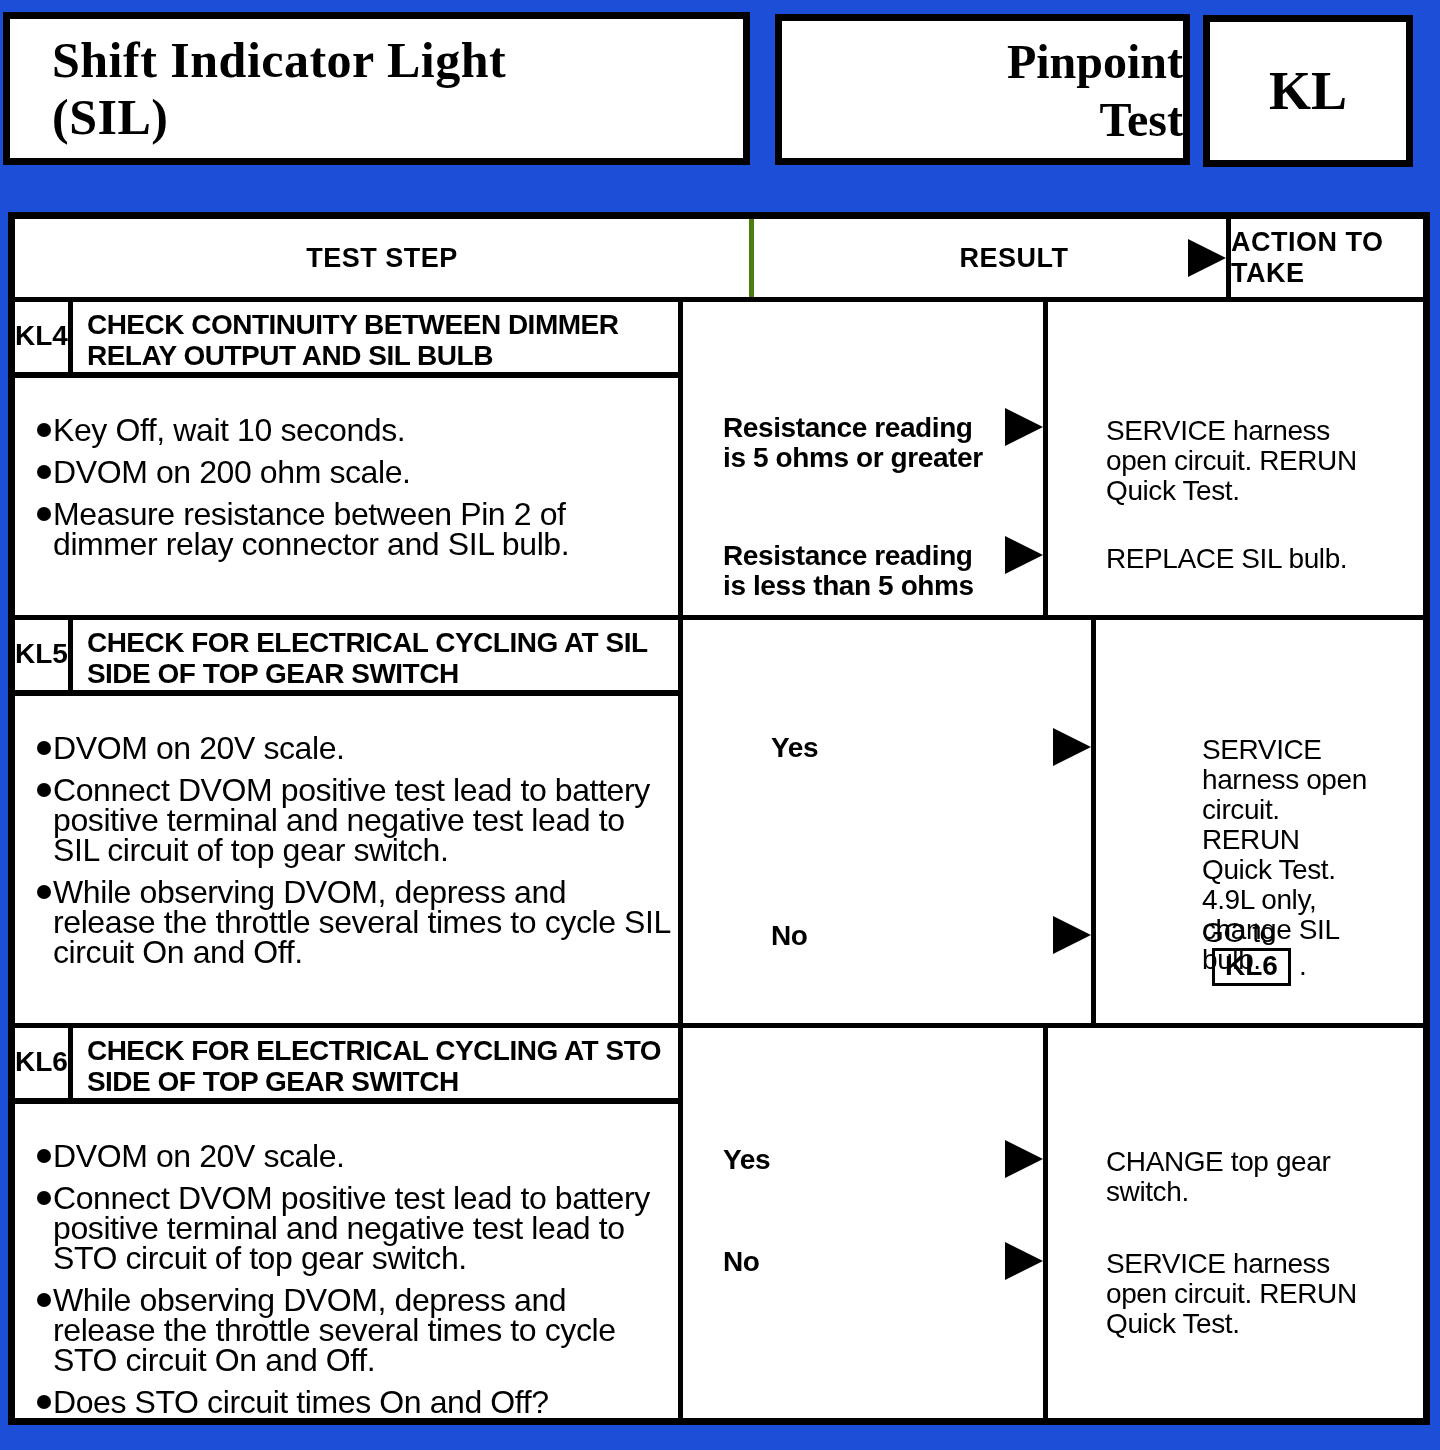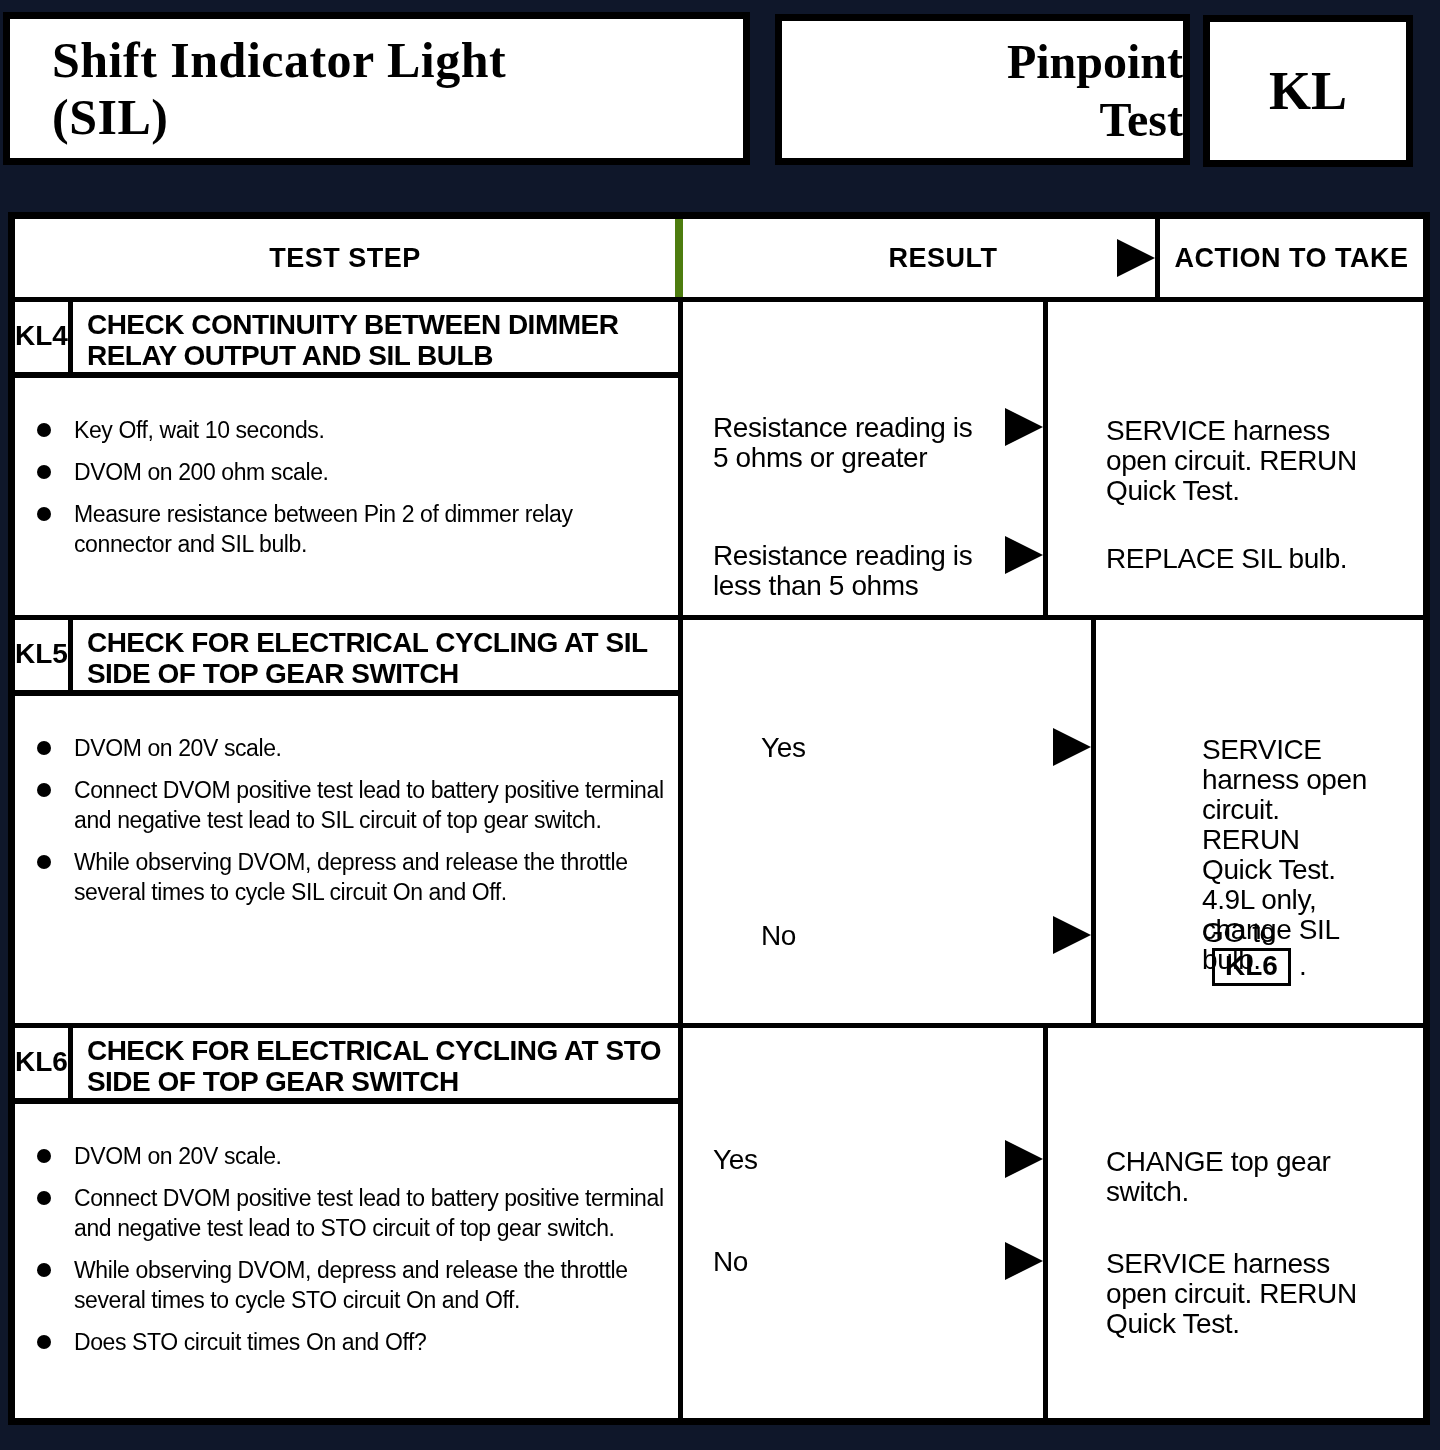--- a/index.html
+++ b/index.html
@@ -2,21 +2,21 @@
 <html><head>
 <meta charset="utf-8">
 <style>
   html,body { margin:0; padding:0; background:#fff; }
   body {
     width:1440px; height:1450px;
     font-family:"Liberation Sans", sans-serif;
     color:#000;
     -webkit-font-smoothing:antialiased;
   }
-  .page { position:relative; width:1440px; height:1450px; background:#0f172a; overflow:hidden; }
+  .page { position:relative; width:1440px; height:1450px; background:#1d4ed8; overflow:hidden; }
 
   
   .box { position:absolute; border:7px solid #000; box-sizing:border-box; background:#fff; }
   .title-box {
     left:3px; top:12px; width:747px; height:153px;
     font-family:"Liberation Serif", serif; font-weight:bold;
     font-size:50px; line-height:57px; letter-spacing:0.5px;
     padding:13px 0 0 42px;
   }
   .pinpoint-box {
@@ -36,21 +36,21 @@
   .table {
     position:absolute; left:8px; top:212px; width:1422px; height:1213px;
     border:7px solid #000; box-sizing:border-box; background:#fff;
   }
   .thead {
     display:flex; height:83px; box-sizing:border-box;
     border-bottom:5px solid #000;
     font-weight:bold; font-size:27px; letter-spacing:0.5px;
   }
   .th { display:flex; align-items:center; justify-content:center; box-sizing:border-box; height:100%; }
-  .th1 { width:668px; border-right:8px solid #4d7c0f; }
+  .th1 { width:739px; border-right:5px solid #4d7c0f; }
   .th2 { width:429px; border-right:5px solid #000; position:relative;margin-left:48px; }
   .th3 { flex:1; }
 
   .section { display:flex; box-sizing:border-box; border-bottom:5px solid #000; position:relative; }
   .s0 { height:318px; }
   .s1 { height:408px;gap:48px; }
   .s2 { height:390px; border-bottom:none; }
 
   .cell { box-sizing:border-box; position:relative; height:100%; }
   .step   { width:668px; border-right:5px solid #000; }
@@ -65,31 +65,31 @@
   }
   .idcell {
     width:80px; box-sizing:border-box; border-right:5px solid #000;
     text-align:center; padding-top:18px; letter-spacing:0;
   }
   .ttext { padding:7px 8px 0 14px; }
 
   
   .steps { margin:37px 0 0 0; padding:0; list-style:none; }
   .steps li {
-    position:relative; padding-left:59px; padding-right:8px;
-    margin-bottom:12px; font-size:23px; line-height:30px; letter-spacing:-0.4px;
+    position:relative; padding-left:38px; padding-right:8px;
+    margin-bottom:12px; font-size:32px; line-height:30px; letter-spacing:-0.4px;
   }
   .steps li::before {
     content:""; position:absolute; left:22px; top:8px;
     width:14px; height:14px; background:#000; border-radius:50%;
   }
 
   
   .entry { position:absolute; left:0; right:0; font-size:28px; line-height:30px; letter-spacing:-0.4px; }
-  .result .entry { padding-left:30px; padding-right:58px; }
+  .result .entry { padding-left:40px; padding-right:58px;font-weight:bold; }
   .action .entry { padding-left:58px; padding-right:52px; }
 
   .s0 .r0 { top:111px; } .s0 .r1 { top:239px; }
   .s0 .a0 { top:114px; } .s0 .a1 { top:242px; }
   .s1 .r0 { top:113px; } .s1 .r1 { top:301px; }
   .s1 .a0 { top:115px; } .s1 .a1 { top:298px; }
   .s2 .r0 { top:117px; } .s2 .r1 { top:219px; }
   .s2 .a0 { top:119px; } .s2 .a1 { top:221px; }
 
   .arrow {

